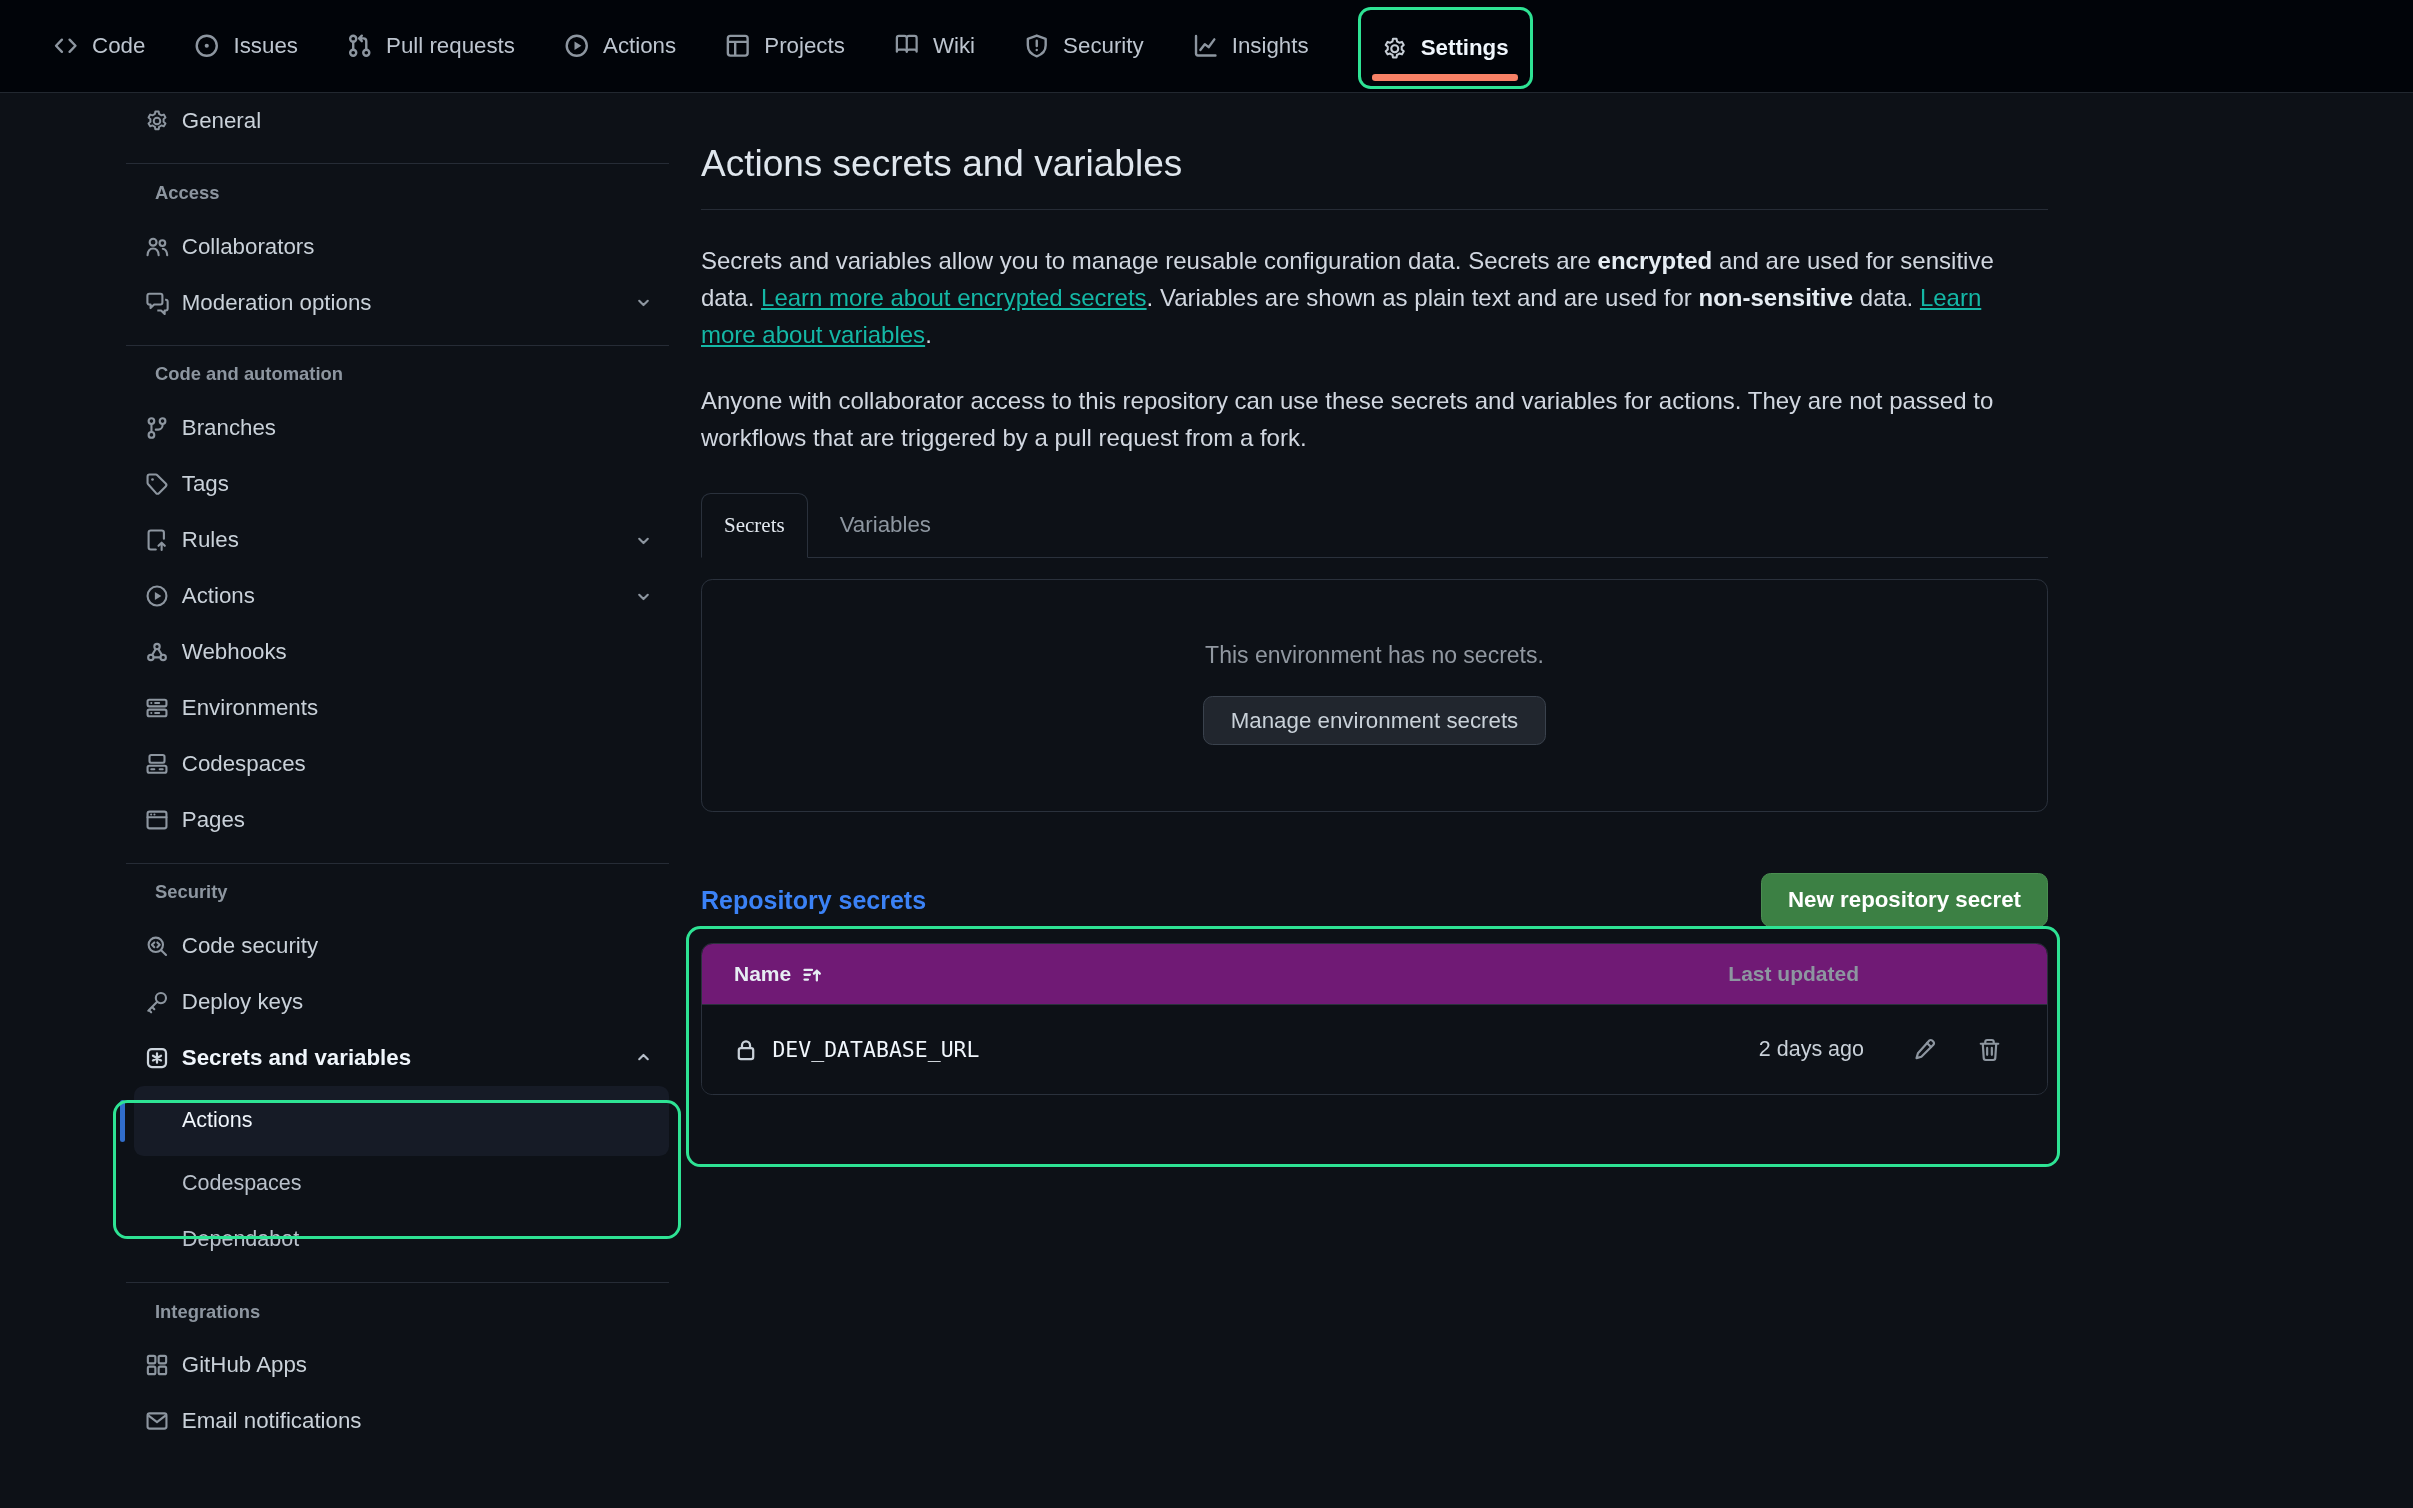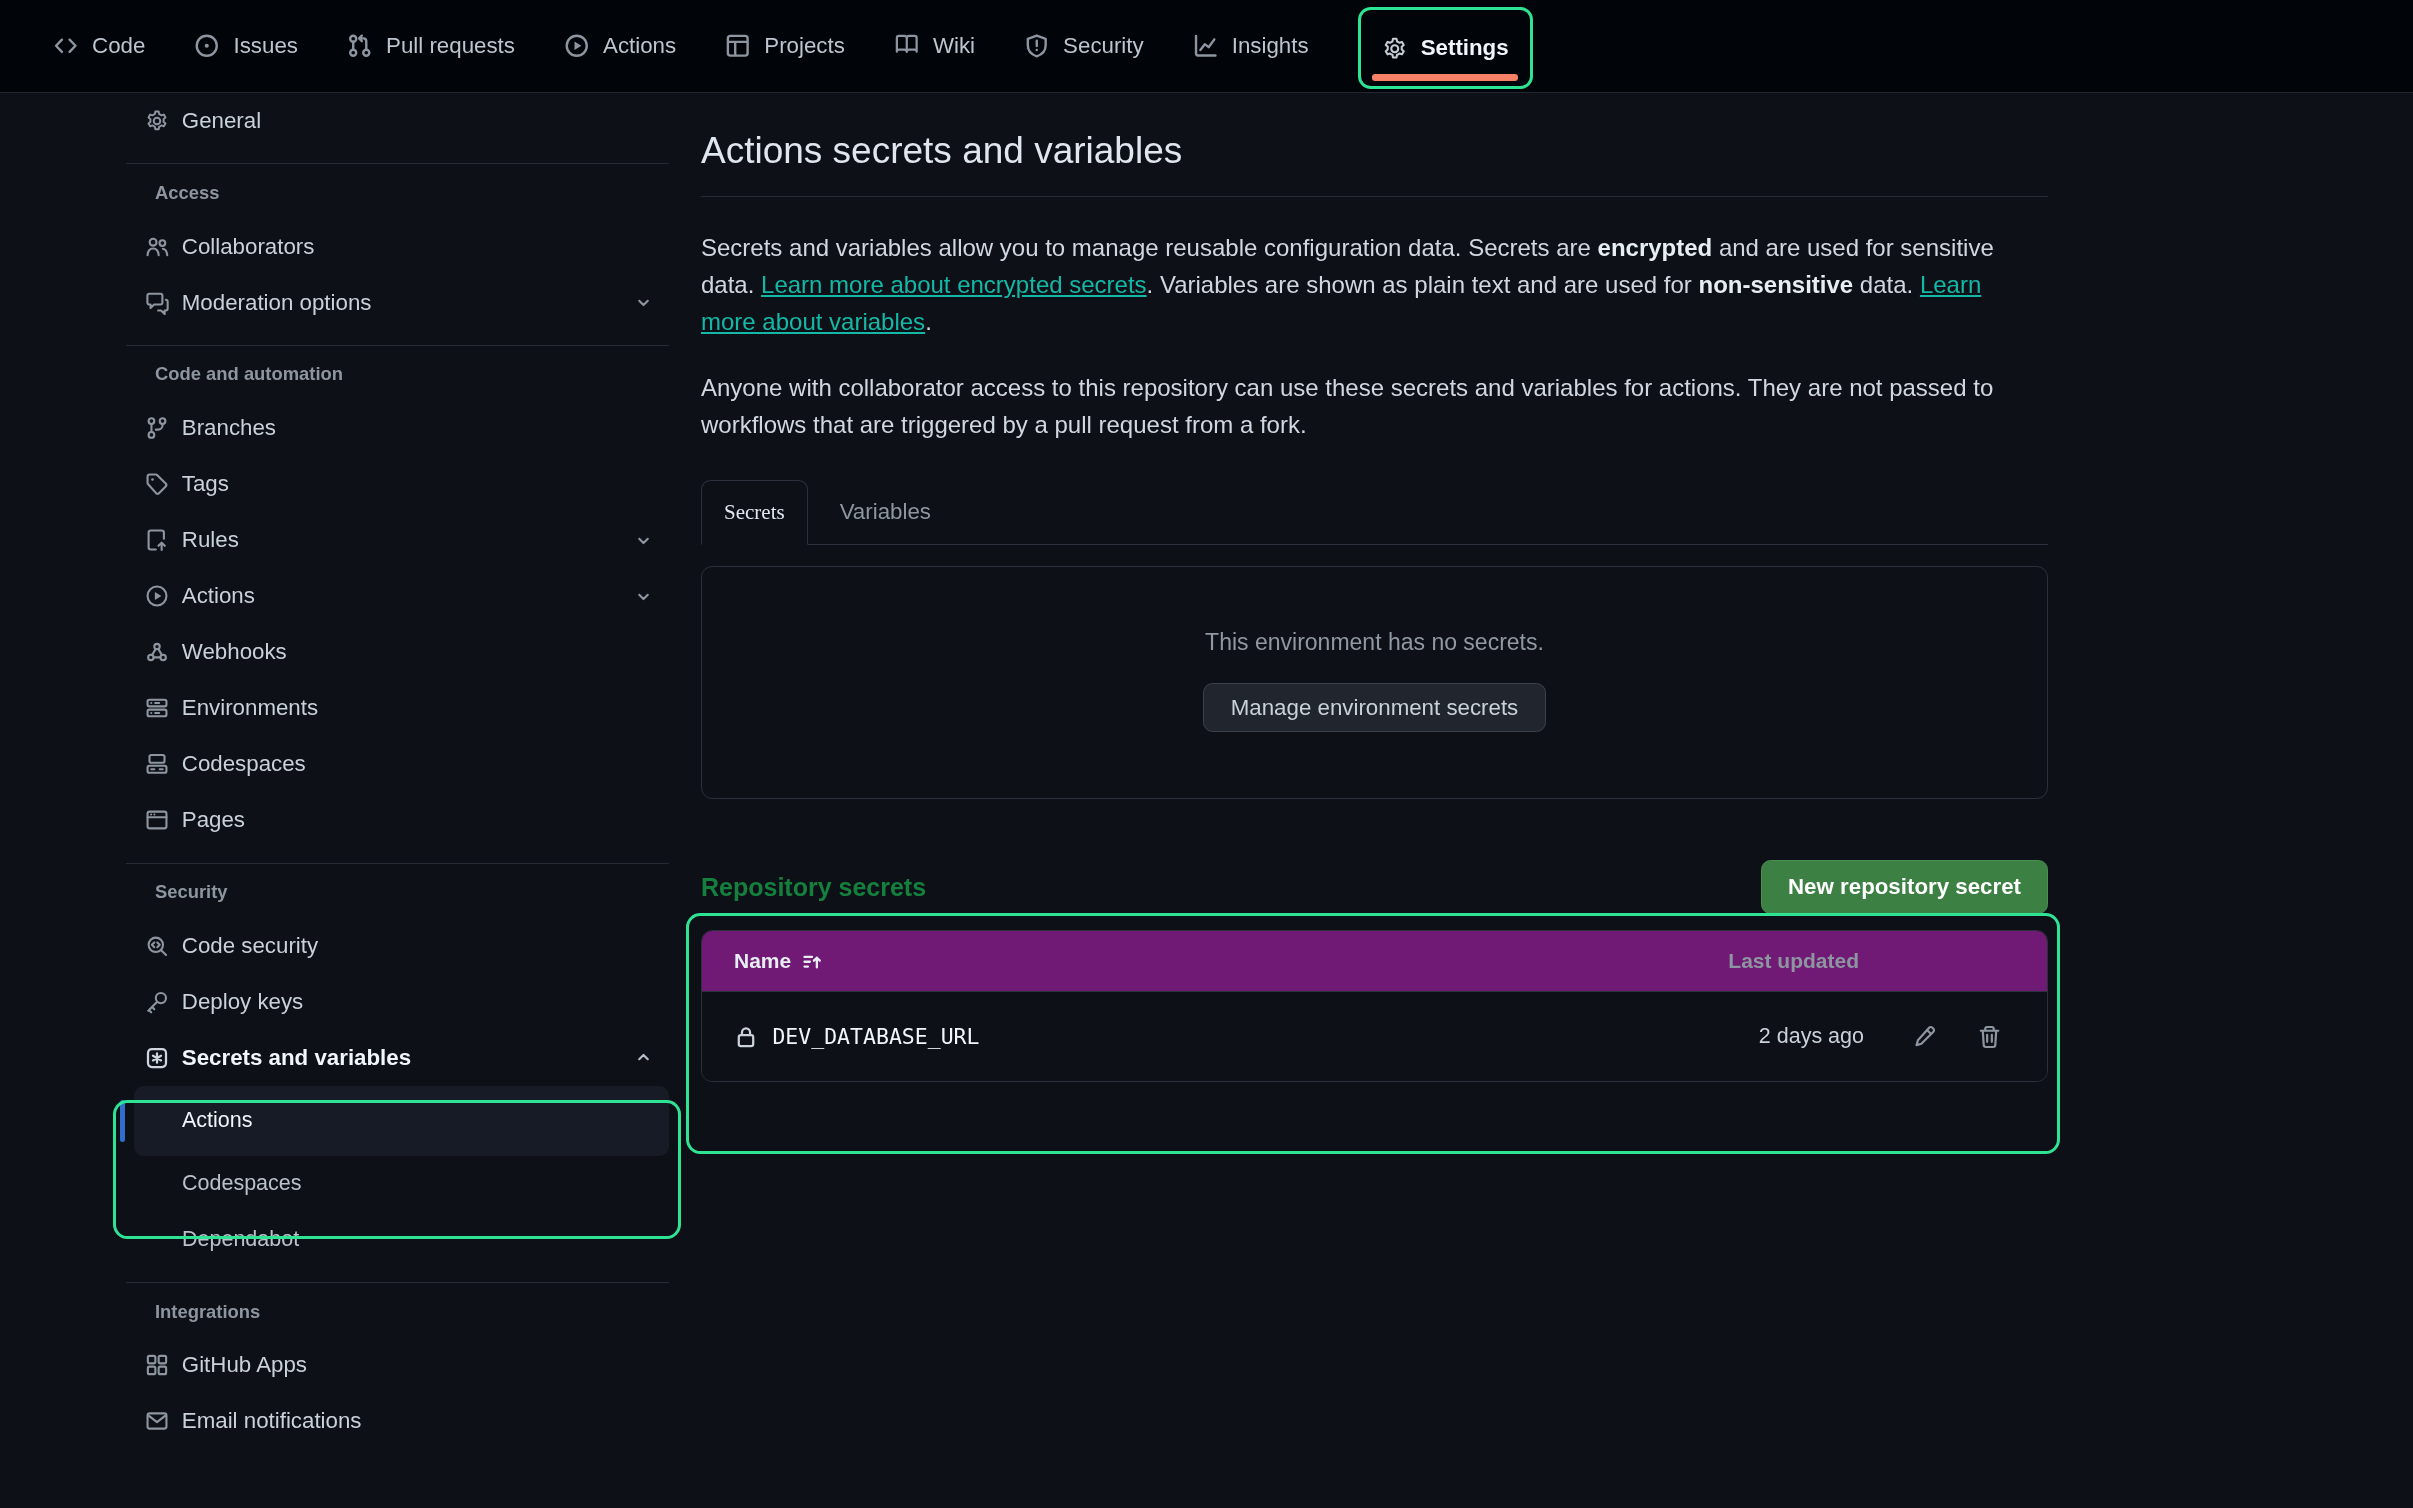--- a/index.html
+++ b/index.html
@@ -59,21 +59,21 @@
   .sb-sub.selected::before {
     content:""; position:absolute; left:-14.4px; top:14.4px; width:5.6px; height:42px;
     border-radius:3.2px; background:#316dca;
   }
   .sidebar-annotation {
     position:absolute; left:-12.8px; top:1007px; width:568px; height:139px;
     border:3.2px solid #2ee394; border-radius:14.4px; pointer-events:none;
   }
 
   
-  .main { position:absolute; left:701px; top:80px; width:1347px; }
+  .main { position:absolute; left:701px; top:93px; width:1347px; }
   .page-title { margin-top:48px; font-size:37px; line-height:46px; font-weight:400; color:#dfe6ed; }
   .head-divider { margin-top:22.3px; border-top:0.8px solid #262c36; }
   .intro { margin-top:32px; font-size:24px; line-height:37px; color:#d1d7e0; max-width:1333px; }
   .intro b { color:#e6edf3; }
   .intro a { color:#14b8a6; text-decoration:underline; cursor:pointer; }
   .para2 { margin-top:29px; font-size:24px; line-height:37px; color:#d1d7e0; max-width:1333px; }
 
   .tabbar { margin-top:37px; height:65px; border-bottom:0.8px solid #2a313c; display:flex; align-items:stretch; }
   .tab-active {
     padding:0 22px; display:flex; align-items:center; font-size:21px; color:#e2e8ef;
@@ -85,21 +85,21 @@
   .env-heading { margin-top:37px; font-size:25px; font-weight:700; color:#e6edf3; }
   .env-box { margin-top:21px; height:233px; border:0.8px solid #2a313c; border-radius:11.2px; text-align:center; }
   .env-empty { margin-top:62px; font-size:23px; color:#9198a1; }
   .manage-btn {
     margin-top:27px; height:49px; padding:0 27px; display:inline-flex; align-items:center;
     background:#21262e; border:0.8px solid #3a424d; border-radius:9.6px;
     color:#c9d1d9; font-size:22.3px; font-weight:500; cursor:pointer;
   }
 
   .repo-header { margin-top:61px; height:54px; display:flex; align-items:center; justify-content:space-between; }
-  .repo-title { font-size:25px; font-weight:700; color:#15803d; }
+  .repo-title { font-size:25px; font-weight:700; color:#3b82f6; }
   .new-secret-btn {
     height:54px; padding:0 26px; display:flex; align-items:center;
     background:#3c8044; border:0.8px solid #4a8e51; border-radius:9.6px;
     color:#ffffff; font-size:22.3px; font-weight:600; cursor:pointer;
   }
   .secrets-table { margin-top:16px; border:0.8px solid #2a313c; border-radius:11.2px; overflow:hidden; }
   .t-head { height:61px; background:#701a75; display:flex; align-items:center; padding:0 32px; border-bottom:0.8px solid #2a313c; }
   .name-header { display:flex; align-items:center; gap:9.6px; cursor:pointer; }
   .name-header span { font-size:21px; font-weight:700; color:#e6edf3; }
   .sort-ic { width:21.5px; height:21.5px; color:#e6edf3; }

